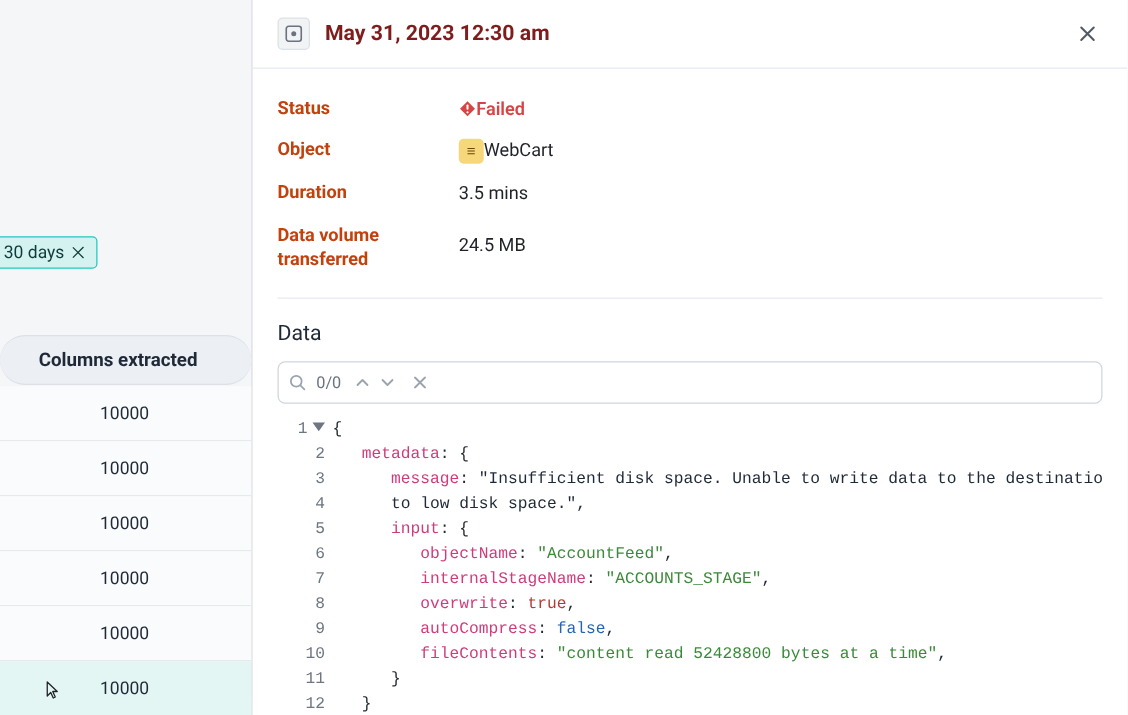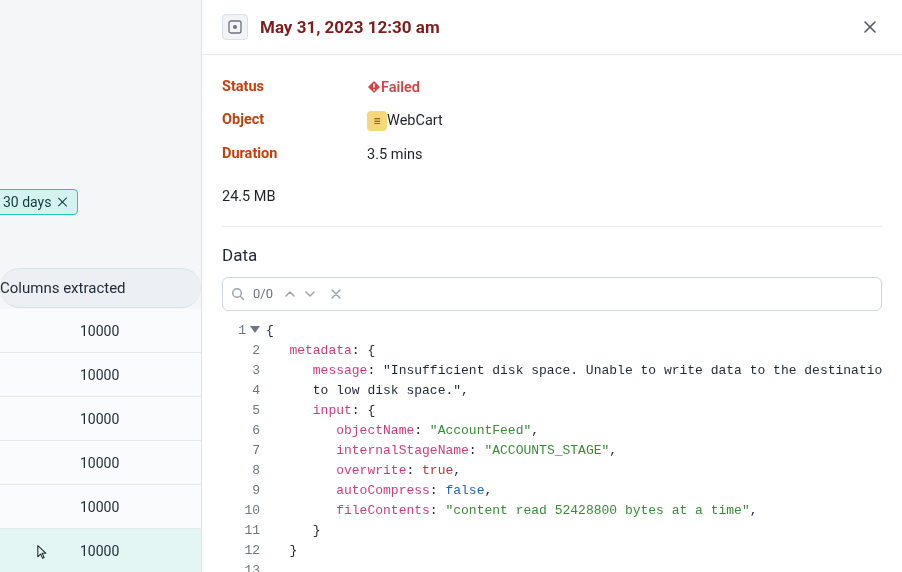--- a/index.html
+++ b/index.html
@@ -40,23 +40,23 @@
       content: ""; position: absolute; left: 5px; top: 0;
       width: 1.4px; height: 12px; background: #0f3c39;
     }
     .filter-chip .x::before { transform: rotate(45deg); }
     .filter-chip .x::after  { transform: rotate(-45deg); }
 
     .bg-header {
       position: absolute; left: 0; right: 0; top: 268px;
       background: #eceff3;
       padding: 10px 0;
-      font-weight: 400;
+      font-weight: 700;
       font-size: 15px;
-      text-align: left;
+      text-align: center;
       padding-right: 12px;
       border-bottom: 1px solid #dbe1e7;
       border-top: 1px solid #dbe1e7;
       border-radius: 20px;
     }
 
     .bg-rows { position: absolute; left: 0; right: 0; top: 309px; }
     .bg-row {
       height: 44px; display: flex; align-items: center;
       padding-left: 80px;
@@ -262,20 +262,21 @@
           <span>WebCart</span>
         </div>
       </div>
 
       <div class="meta-row">
         <div class="label">Duration</div>
         <div class="value">3.5 mins</div>
       </div>
 
       <div class="meta-row" style="align-items:flex-start">
+        <div class="label" style="padding-top:2px">Data volume transferred</div>
         <div class="value" style="padding-top:10px">24.5 MB</div>
       </div>
     </div>
 
     <hr class="meta-hr">
 
     <div class="data-section">
       <div class="data-heading">Data</div>
 
       <div class="search-wrap">

